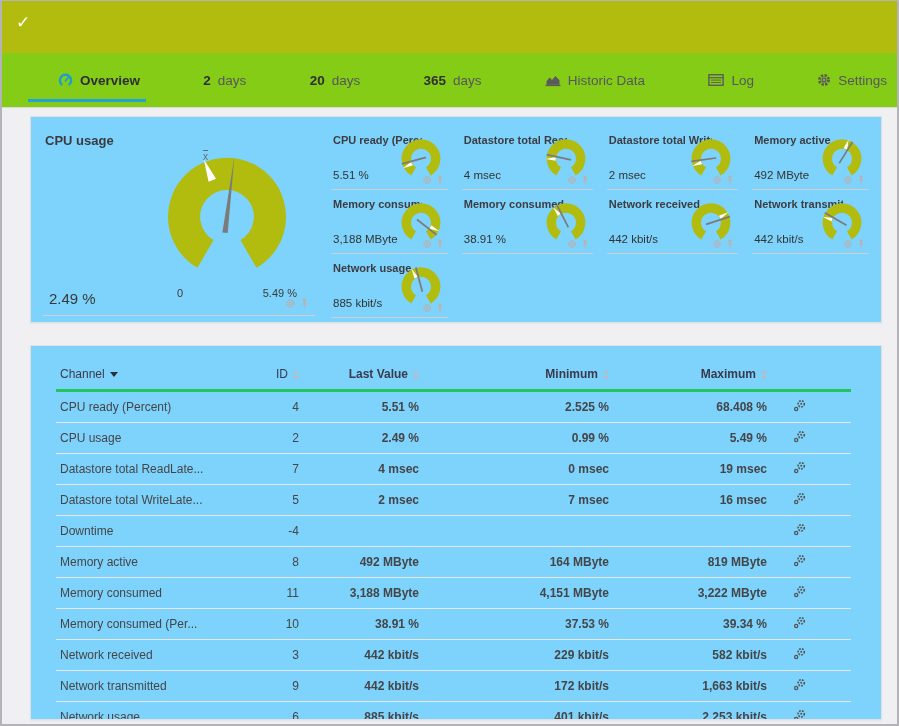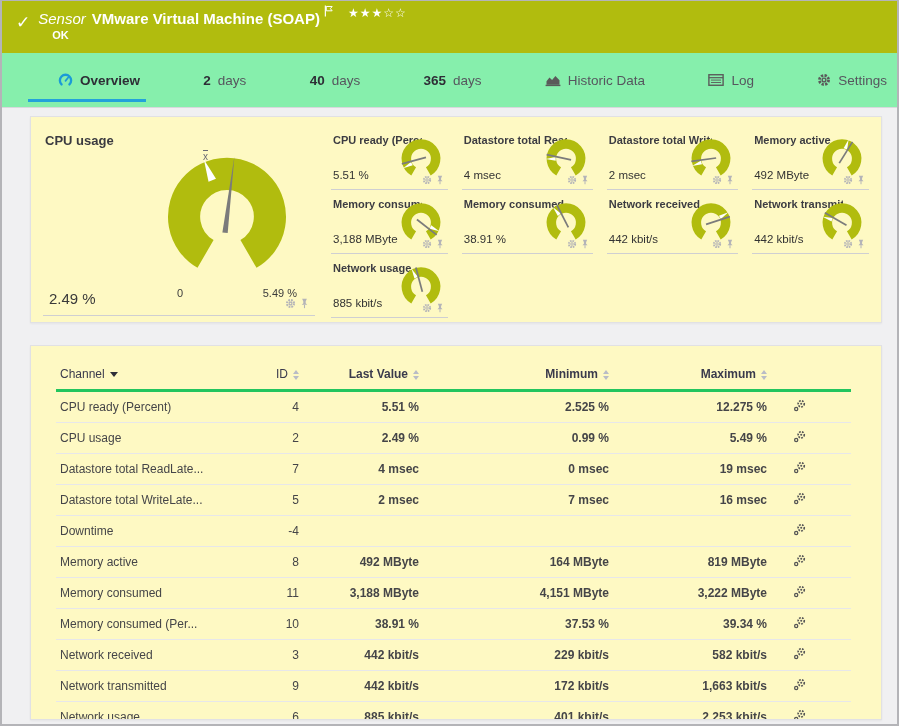--- a/index.html
+++ b/index.html
@@ -15,33 +15,33 @@
   .titles { display:flex; flex-direction:column; }
   .title-line { display:flex; align-items:center; }
   .kind { font-style:italic; font-size:15px; margin-right:6px; }
   .sensor-name { font-weight:bold; font-size:15px; }
   .flagwrap { margin-left:4px; transform:translateY(-6px); cursor:pointer; }
   .stars { margin-left:14px; font-size:12px; letter-spacing:1px; transform:translateY(-5px);
     cursor:pointer; }
   .status-ok { font-size:11px; font-weight:bold; margin:2px 0 0 14px; }
 
   
-  .tabs { height:55px; flex:0 0 55px; background:#86efac; border-bottom:1px solid #d8d8dc;
+  .tabs { height:55px; flex:0 0 55px; background:#84cc16; border-bottom:1px solid #d8d8dc;
     display:flex; justify-content:space-between; align-items:center; padding:0 8px 0 54px; }
   .tab { display:flex; align-items:center; gap:7px; font-size:13.5px; color:#56565e;
     position:relative; height:100%; padding:0 2px; cursor:pointer; }
   .tab b { color:#2e2e36; }
   .tab .ticon { display:flex; align-items:center; }
   .tab.active { color:#2e2e36; font-weight:bold; }
   .tab.active::after { content:""; position:absolute; left:-28px; right:-4px; bottom:5px;
     height:3px; background:#23a2da; }
 
   
   .content { flex:1; padding:8px 15px 4px 28px; display:flex; flex-direction:column; overflow:hidden; }
-  .panel { background:#fef9c3; border:1px solid #e1e1e4; box-shadow:0 1px 2px rgba(0,0,0,.05); }
+  .panel { background:#7dd3fc; border:1px solid #e1e1e4; box-shadow:0 1px 2px rgba(0,0,0,.05); }
   .gauges-panel { height:207px; flex:0 0 207px; display:flex; padding:10px 12px 6px 12px; }
 
   
   .main-tile { width:272px; flex:0 0 272px; position:relative; border-bottom:1px solid #cfcfd2; }
   .mg-title { font-size:13px; font-weight:bold; color:#3a3a40; padding:6px 0 0 2px; }
   .mg-svg { position:absolute; left:108px; top:20px; width:152px; }
   .avg-marker { position:absolute; left:160px; top:24px; font-size:10px; color:#6a6a74; }
   .xbar { text-decoration:overline; }
   .mg-scale { position:absolute; left:106px; top:160px; width:156px; display:flex;
     justify-content:space-between; padding:0 8px 0 28px; font-size:11px; color:#3c3c3c; }
@@ -85,52 +85,38 @@
   .sort-down .tri-dn { border-left-width:4.5px; border-right-width:4.5px;
     border-top:5.5px solid #2e2e38; margin-top:0; }
 </style>
 </head>
 <body>
 
 <div class="frame">
 
   <header class="topbar">
     <span class="check">✓</span>
-    <div class="titles">
-      <div class="title-line">
-        <span class="kind">Sensor</span>
-        <span class="sensor-name">VMware Virtual Machine (SOAP)</span>
-        <span class="flagwrap">
-          <svg viewBox="0 0 11 13" width="10" height="12">
-              <path d="M1.5 0.5v12" stroke="#fff" stroke-width="1.3"></path>
-              <path d="M2.5 1.5h6.5l-2 2.4 2 2.4H2.5z" fill="none" stroke="#fff" stroke-width="1.1"></path>
-            </svg>
-        </span>
-        <span class="stars" id="stars">★★★☆☆</span>
-      </div>
-      <div class="status-ok">OK</div>
-    </div>
   </header>
 
   <nav class="tabs" id="tabbar">
       <div class="tab active">
         <span class="ticon">
           <svg viewBox="0 0 16 16" width="15" height="15">
             <path d="M3.8 12.2A6 6 0 1 1 12.2 12.2" fill="none" stroke="#1b9bd7" stroke-width="2.5" stroke-linecap="round"></path>
             <line x1="8" y1="8.4" x2="10.9" y2="4.8" stroke="#1b9bd7" stroke-width="1.8" stroke-linecap="round"></line>
           </svg>
         </span>
         <span>Overview</span>
       </div>
       <div class="tab">
         <b>2</b>
         <span>days</span>
       </div>
       <div class="tab">
-        <b>40</b>
+        <b>20</b>
         <span>days</span>
       </div>
       <div class="tab">
         <b>365</b>
         <span>days</span>
       </div>
       <div class="tab">
         <span class="ticon">
           <svg viewBox="0 0 17 14" width="16" height="13">
             <path d="M1.5 11.5V7.8l3.2-4 2.8 2.7 3.6-4.3 4.4 4.6v4.7z" fill="#5a5a5a"></path>
@@ -436,21 +422,21 @@
                 </span></th>
               <th class="c-ico"></th>
             </tr>
           </thead>
         <tbody id="tbody">
   <tr>
     <td class="c-ch">CPU ready (Percent)</td>
     <td class="c-id">4</td>
     <td class="c-last ra">5.51 %</td>
     <td class="c-min ra">2.525 %</td>
-    <td class="c-max ra">12.275 %</td>
+    <td class="c-max ra">68.408 %</td>
     <td class="c-ico">
       <span>
         <svg viewBox="0 0 15 14" width="14" height="13">
                     <circle cx="8.8" cy="5.2" r="3.3" fill="none" stroke="#555" stroke-width="1.8" stroke-dasharray="1.9 1.3"></circle>
                     <circle cx="8.8" cy="5.2" r="1.1" fill="#555"></circle>
                     <circle cx="3.4" cy="10.8" r="1.7" fill="none" stroke="#555" stroke-width="1.4"></circle>
                   </svg>
       </span>
     </td>
   </tr>

